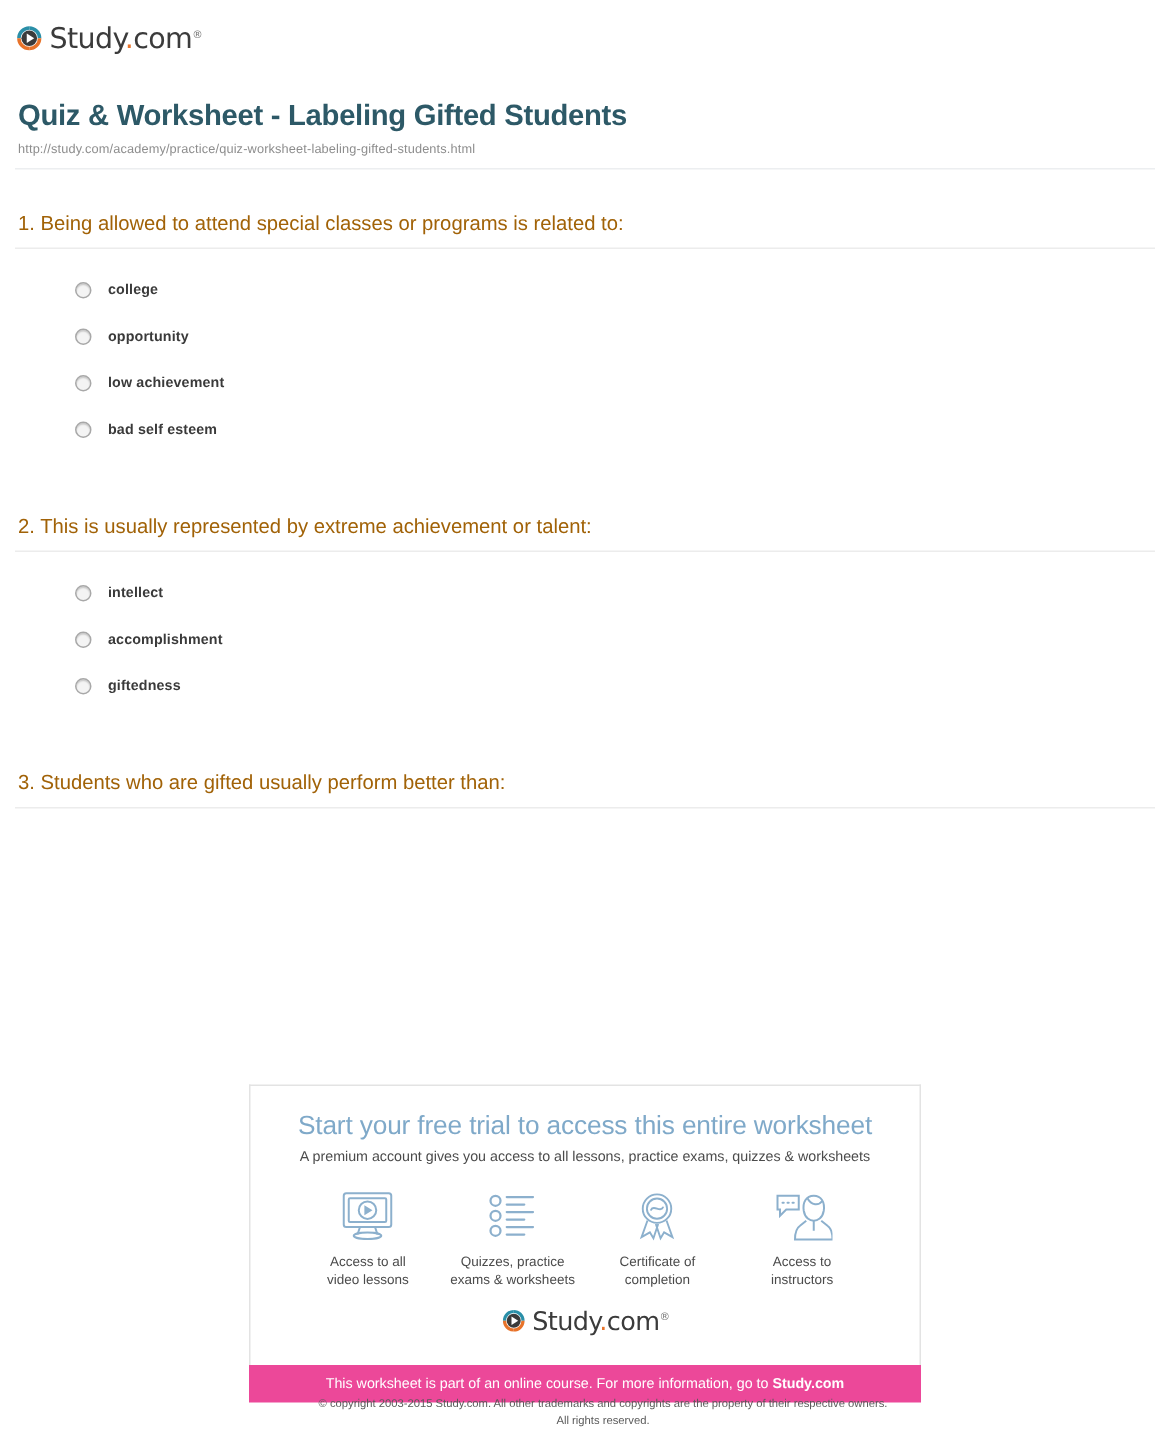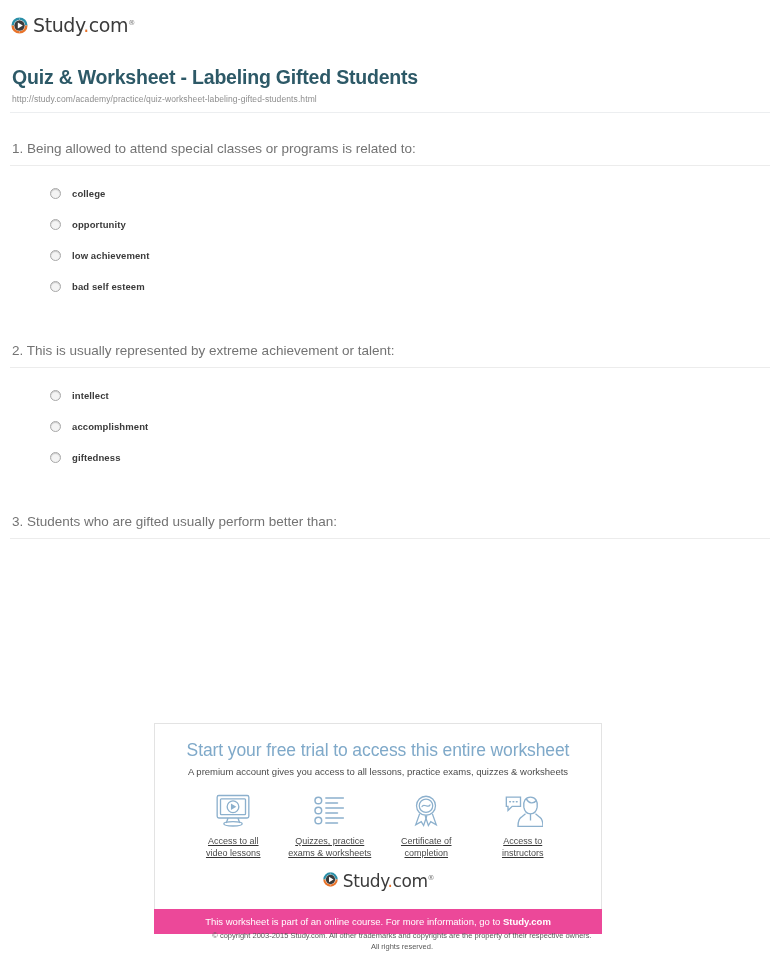--- a/index.html
+++ b/index.html
@@ -81,21 +81,21 @@
   .questions {
     padding: 0 10px;
     margin-top: 28px;
   }
   .question-block { margin-bottom: 46px; }
   .question-block:last-child { margin-bottom: 0; }
 
   .question-text {
     font-family: "Liberation Sans", sans-serif;
     font-size: 13.5px;
-    color: #737373;
+    color: #a16207;
     padding: 0 2px 9px 2px;
     font-weight: 400;
   }
   .question-rule {
     border: 0;
     border-top: 1px solid #ececec;
     margin: 0 0 16px 0;
   }
   .answers { margin: 0; padding: 0 0 0 40px; list-style: none; }
   .answer-row {
@@ -119,21 +119,21 @@
     font-family: "Liberation Sans", sans-serif;
     font-size: 9.5px;
     font-weight: bold;
     color: #3a3a3a;
     letter-spacing: 0.1px;
   }
 
   
   .promo-wrap {
     position: absolute;
-    left: 154px;
+    left: 166px;
     top: 723px;
     width: 448px;
   }
   .promo-card {
     border: 1px solid #e3e3e3;
     border-bottom: none;
     background: #ffffff;
     box-sizing: border-box;
     padding: 16px 16px 10px 16px;
     text-align: center;
@@ -151,21 +151,20 @@
     font-size: 9.5px;
     color: #4b4b4b;
     margin: 0 0 14px 0;
   }
   .features {
     display: flex;
     justify-content: space-between;
     align-items: flex-end;
     padding: 0 14px;
     margin-bottom: 10px;
-    text-decoration: underline;
   }
   .feature {
     width: 104px;
     text-align: center;
   }
   .feature-icon {
     height: 38px;
     display: flex;
     align-items: center;
     justify-content: center;

